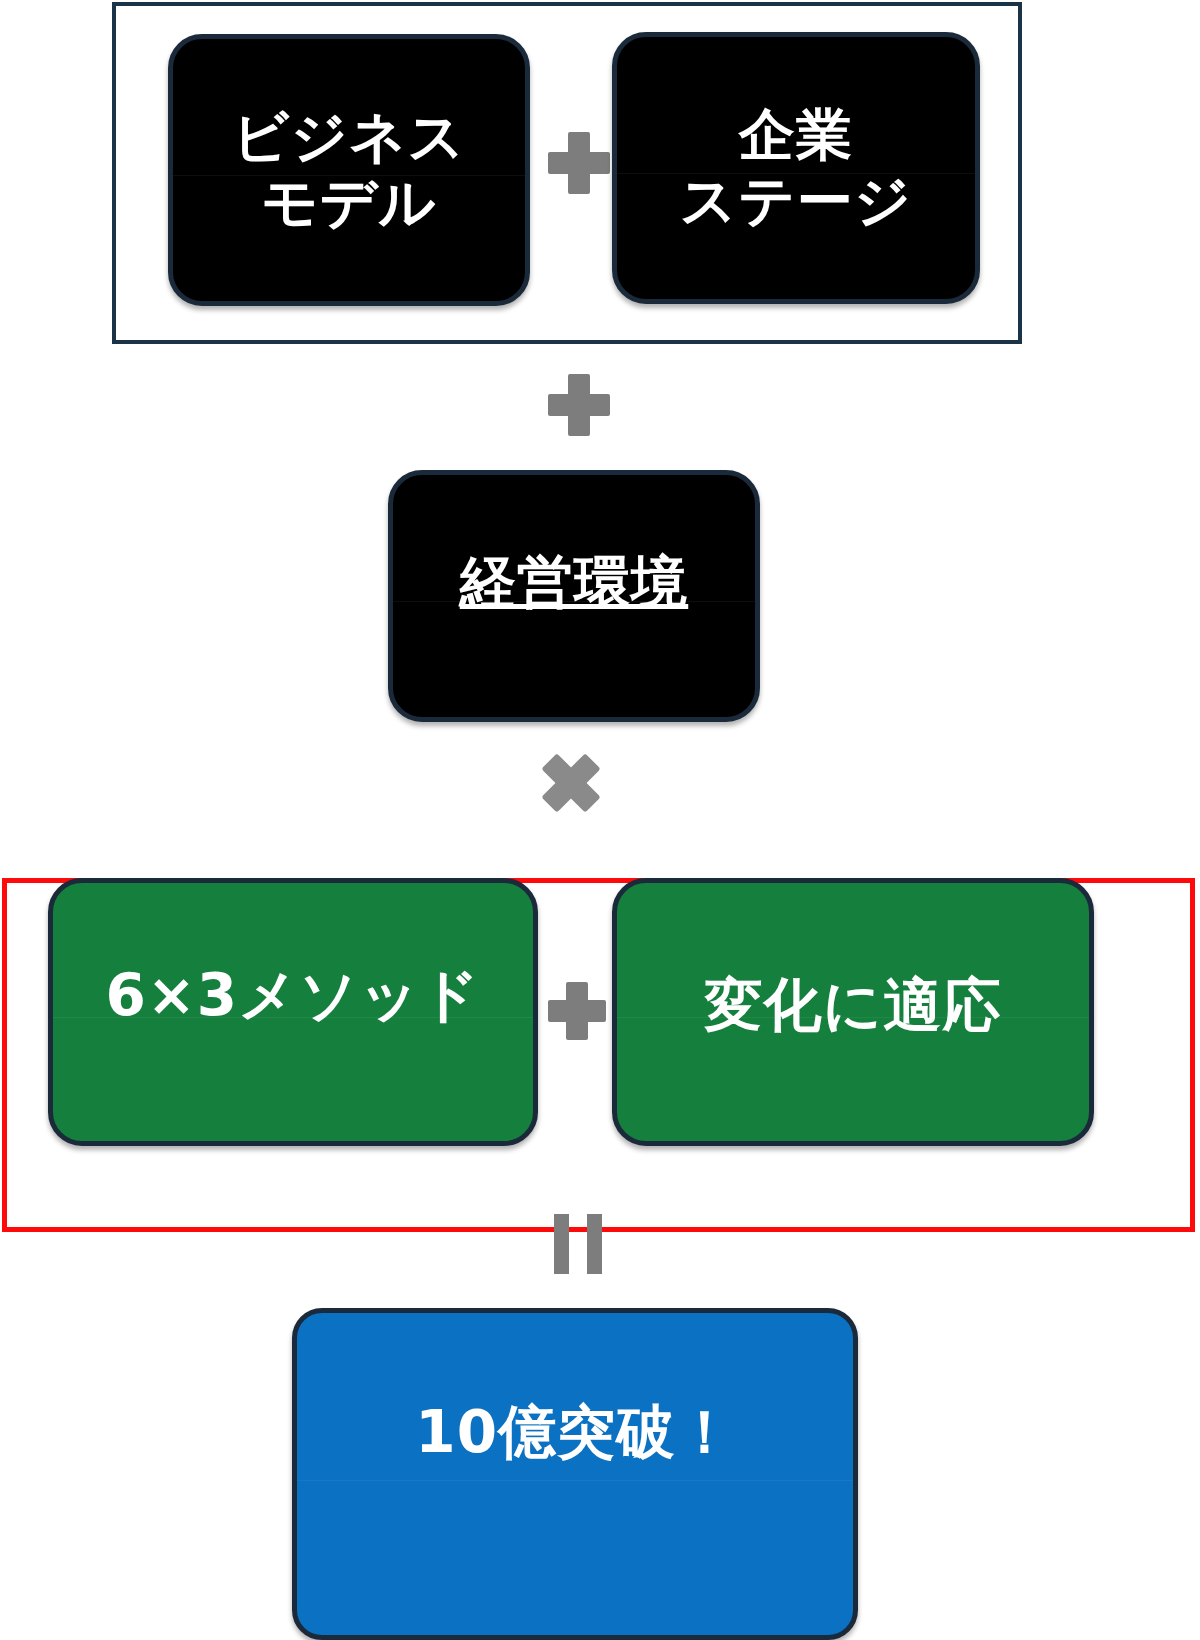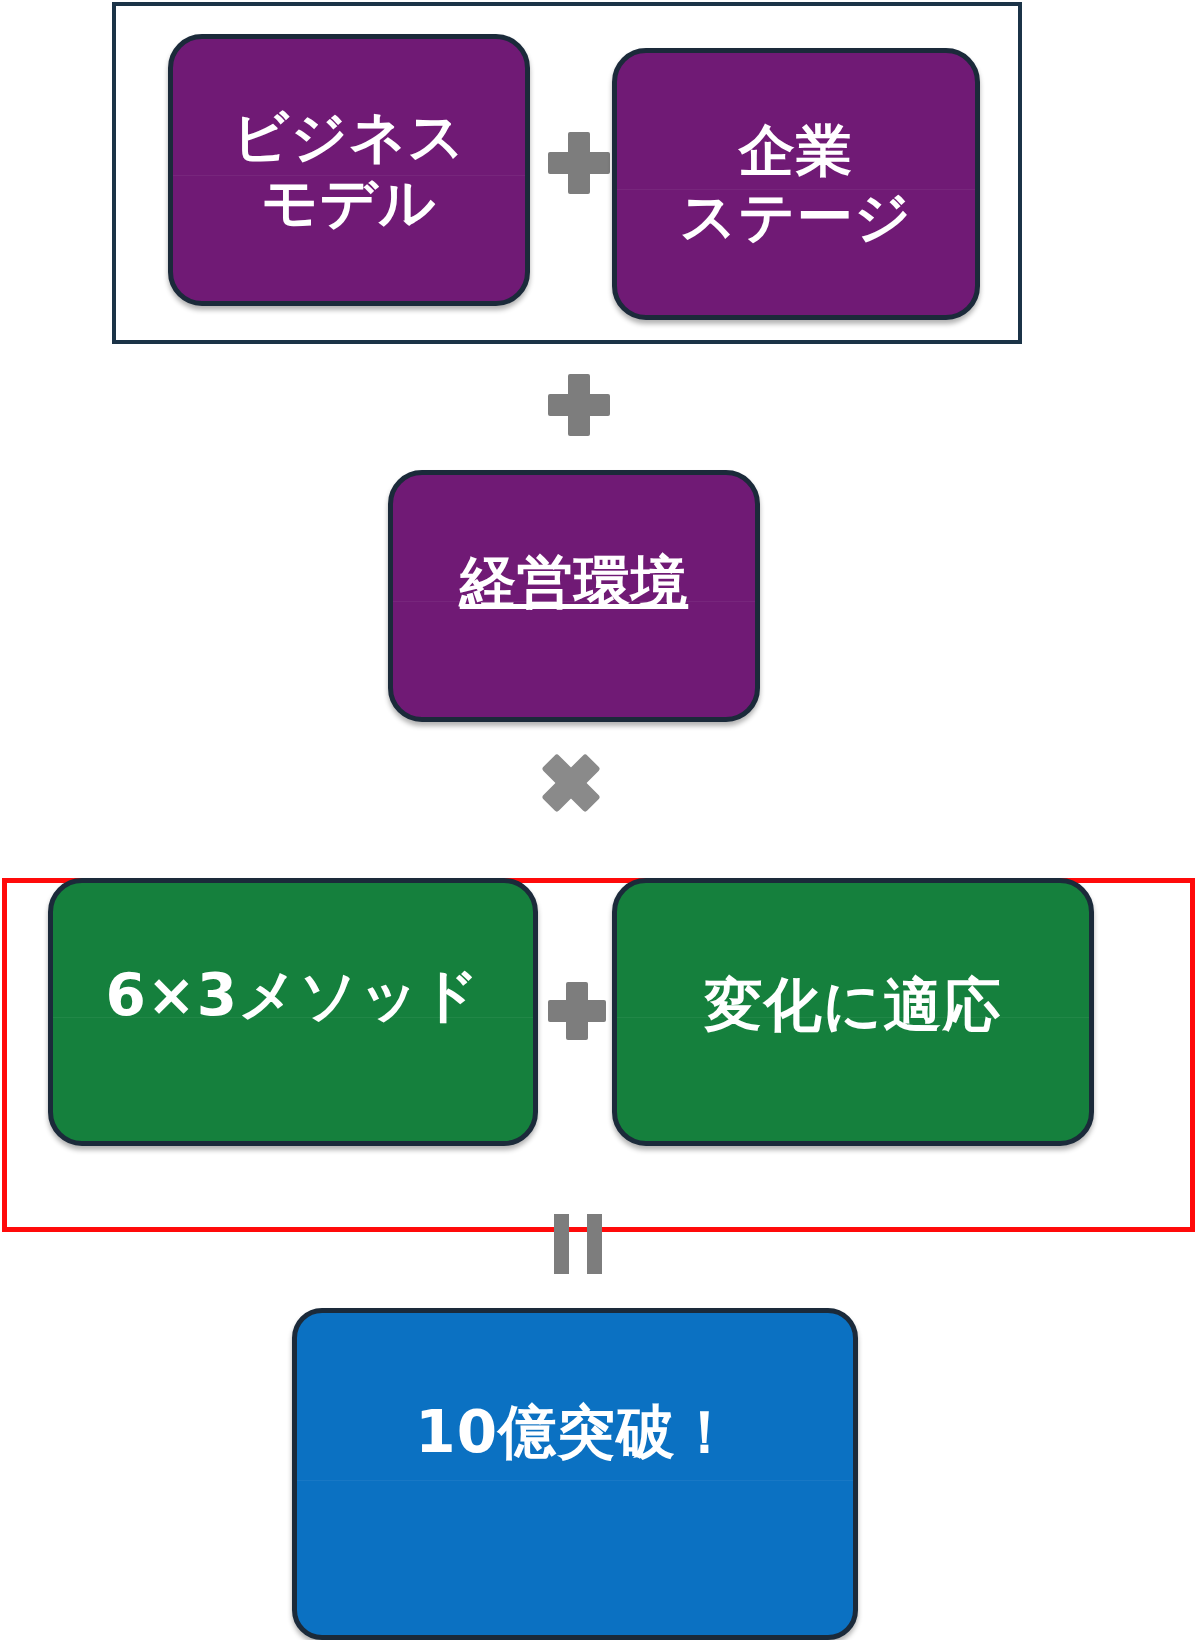--- a/index.html
+++ b/index.html
@@ -26,21 +26,21 @@
     justify-content: center;
     text-align: center;
     color: #ffffff;
     font-weight: bold;
     letter-spacing: 0.02em;
     line-height: 1.18;
     white-space: pre-line;
     box-shadow: 0 4px 5px rgba(0,0,0,0.30);
     -webkit-font-smoothing: antialiased;
   }
-  .node.teal  { background: #701a75; }
+  .node.teal  { background: #000000; }
   .node.red   { background: #15803d; }
   .node.blue  { background: #0b71c2; }
 
   
   .node::after {
     content: "";
     position: absolute;
     left: 0; right: 0;
     top: 52%;
     height: 1px;
@@ -113,21 +113,21 @@
     width: 15px;
     height: 100%;
     background: #7d7d7d;
   }
   .op-equals::before { left: 0; }
   .op-equals::after  { right: 0; }
 
   
   #group-inputs      { left: 112px; top: 2px;    width: 910px;  height: 342px; }
   #node-business     { left: 168px; top: 34px;   width: 362px;  height: 272px; font-size: 56px; }
-  #node-stage        { left: 612px; top: 48px;   width: 368px;  height: 272px; font-size: 56px; }
+  #node-stage        { left: 612px; top: 32px;   width: 368px;  height: 272px; font-size: 56px; }
   #op-plus-inputs    { left: 548px; top: 132px;  width: 62px;   height: 62px; }
 
   #op-plus-env       { left: 548px; top: 374px;  width: 62px;   height: 62px; }
   #node-environment  { left: 388px; top: 470px;  width: 372px;  height: 252px; font-size: 56px; padding-bottom: 28px; text-decoration: underline; }
 
   #op-cross-method   { left: 540px; top: 752px;  width: 62px;   height: 62px; }
 
   #group-method      { left: 2px;   top: 878px;  width: 1193px; height: 354px; }
   #node-method       { left: 48px;  top: 878px;  width: 490px;  height: 268px; font-size: 58px; padding-bottom: 34px; }
   #node-adapt        { left: 612px; top: 878px;  width: 482px;  height: 268px; font-size: 58px; padding-bottom: 14px; }

